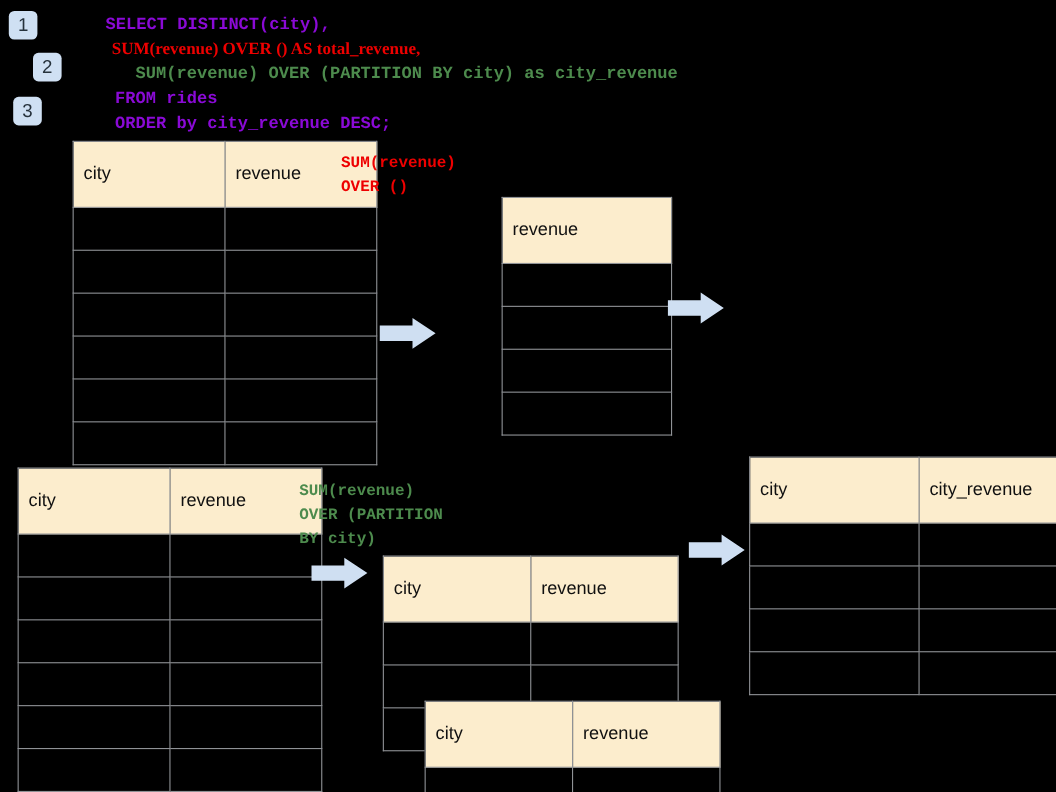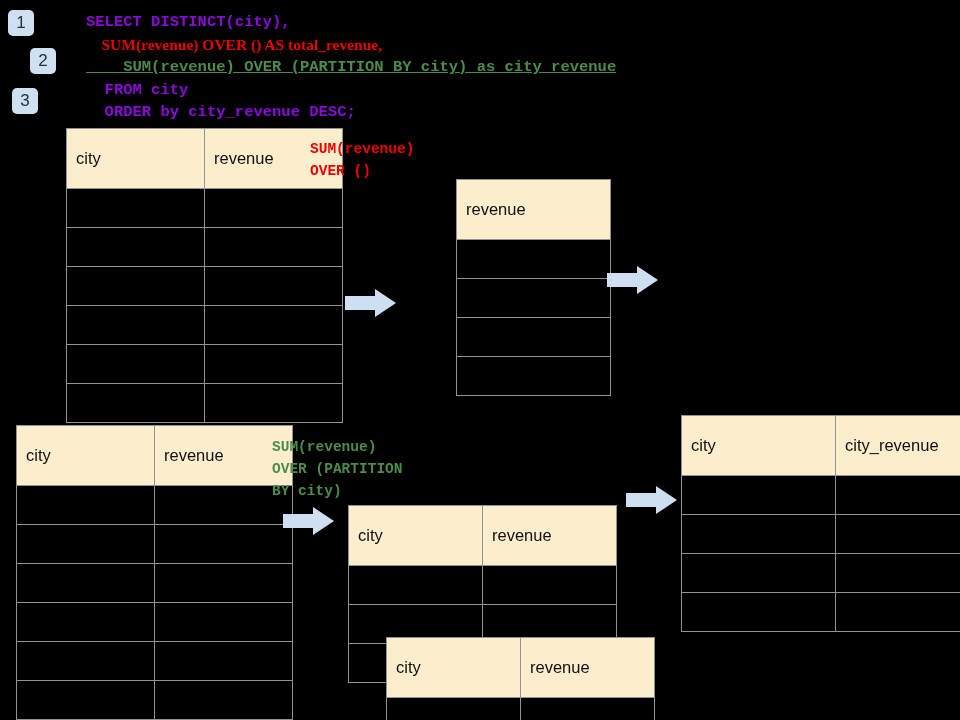--- a/index.html
+++ b/index.html
@@ -35,21 +35,21 @@
     position: absolute;
     font-family: "Liberation Mono", monospace;
     font-size: 15.5px;
     line-height: 22px;
     white-space: pre;
     font-weight: bold;
     letter-spacing: 0px;
   }
   .c-purple { color: #8a0ad6; }
   .c-red    { color: #ee0000; font-family: Liberation Serif, serif; }
-  .c-green  { color: #4d8b4d; text-decoration: underline; }
+  .c-green  { color: #4d8b4d; }
 
   .annot {
     position: absolute;
     font-family: Liberation Mono, monospace;
     font-size: 14.5px;
     line-height: 22px;
     font-weight: bold;
     white-space: pre;
   }
   .annot-small {
@@ -96,24 +96,24 @@
 </style>
 </head>
 <body>
 
 <div id="canvas">
 
   <div class="badge" style="left:8px;  top:10px;">1</div>
   <div class="badge" style="left:30px; top:48px;">2</div>
   <div class="badge" style="left:12px; top:88px;">3</div>
 
-  <div class="code c-purple" style="left:86px; top:11px;">SELECT DISTINCT(city),</div>
+  <div class="code c-purple" style="left:96px; top:11px;">SELECT DISTINCT(city),</div>
   <div class="code c-red" style="left:86px; top:34px;">    SUM(revenue) OVER () AS total_revenue,</div>
   <div class="code c-green" style="left:86px; top:56px;">    SUM(revenue) OVER (PARTITION BY city) as city_revenue</div>
-  <div class="code c-purple" style="left:86px; top:79px;">  FROM city</div>
+  <div class="code c-purple" style="left:86px; top:79px;">  FROM rides</div>
   <div class="code c-purple" style="left:86px; top:101px;">  ORDER by city_revenue DESC;</div>
 
 
   <table class="tbl" style="left:66px; top:128px; width:238px;">
     <tbody>
         <tr>
       <td class="hd" style="width:119px;">city</td>
       <td class="hd" style="width:119px;">revenue</td>
     </tr>
     <tr>

